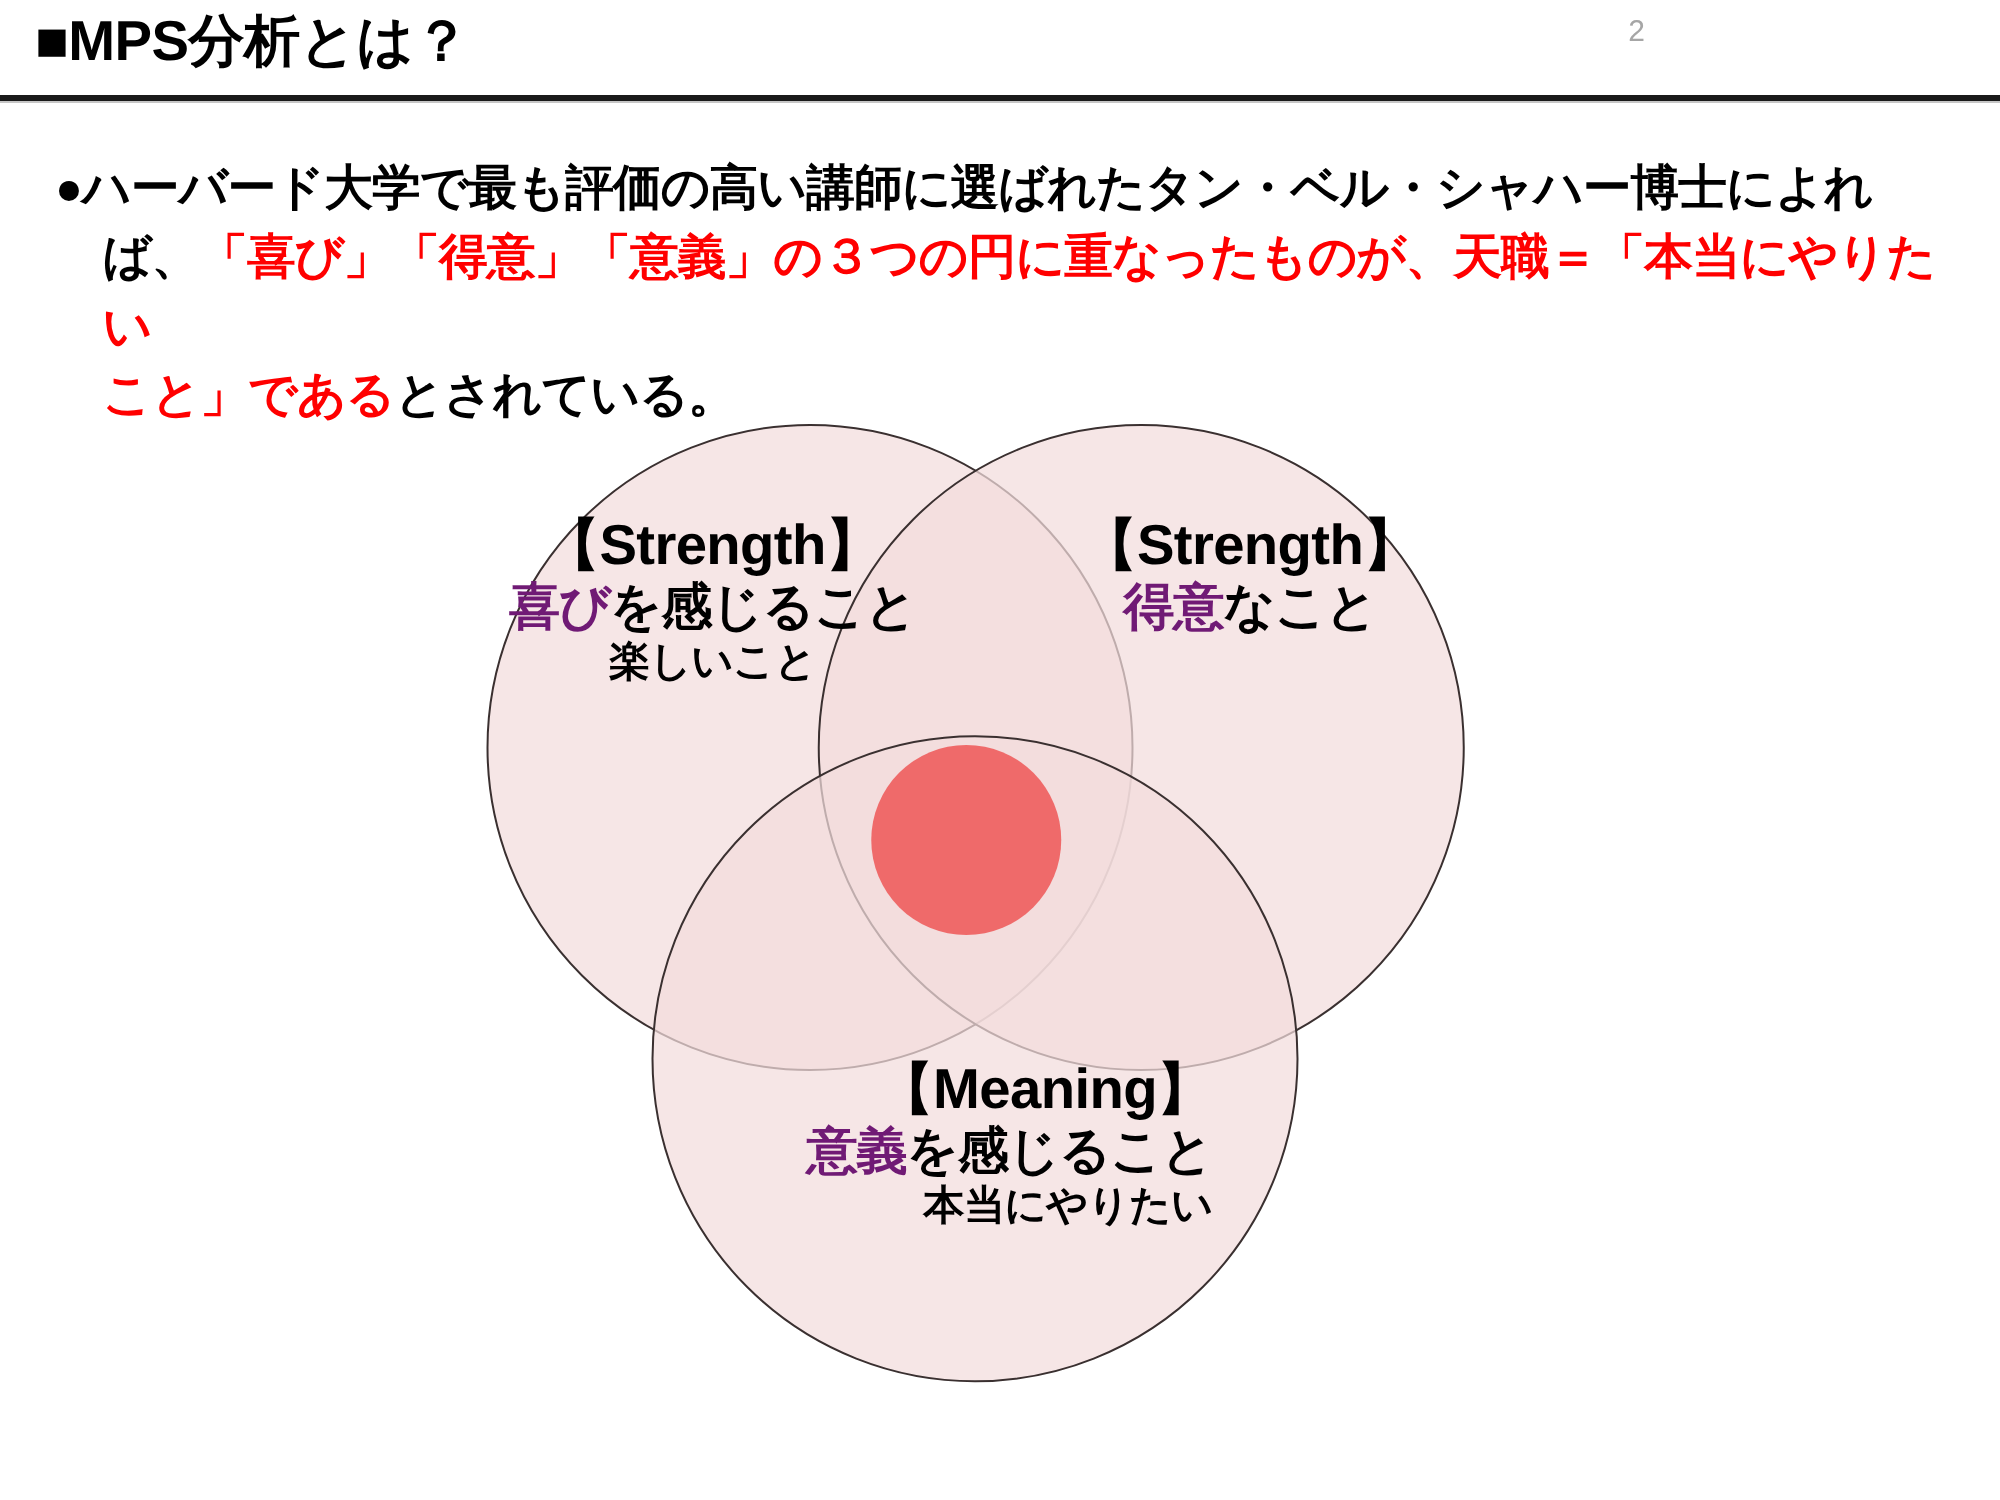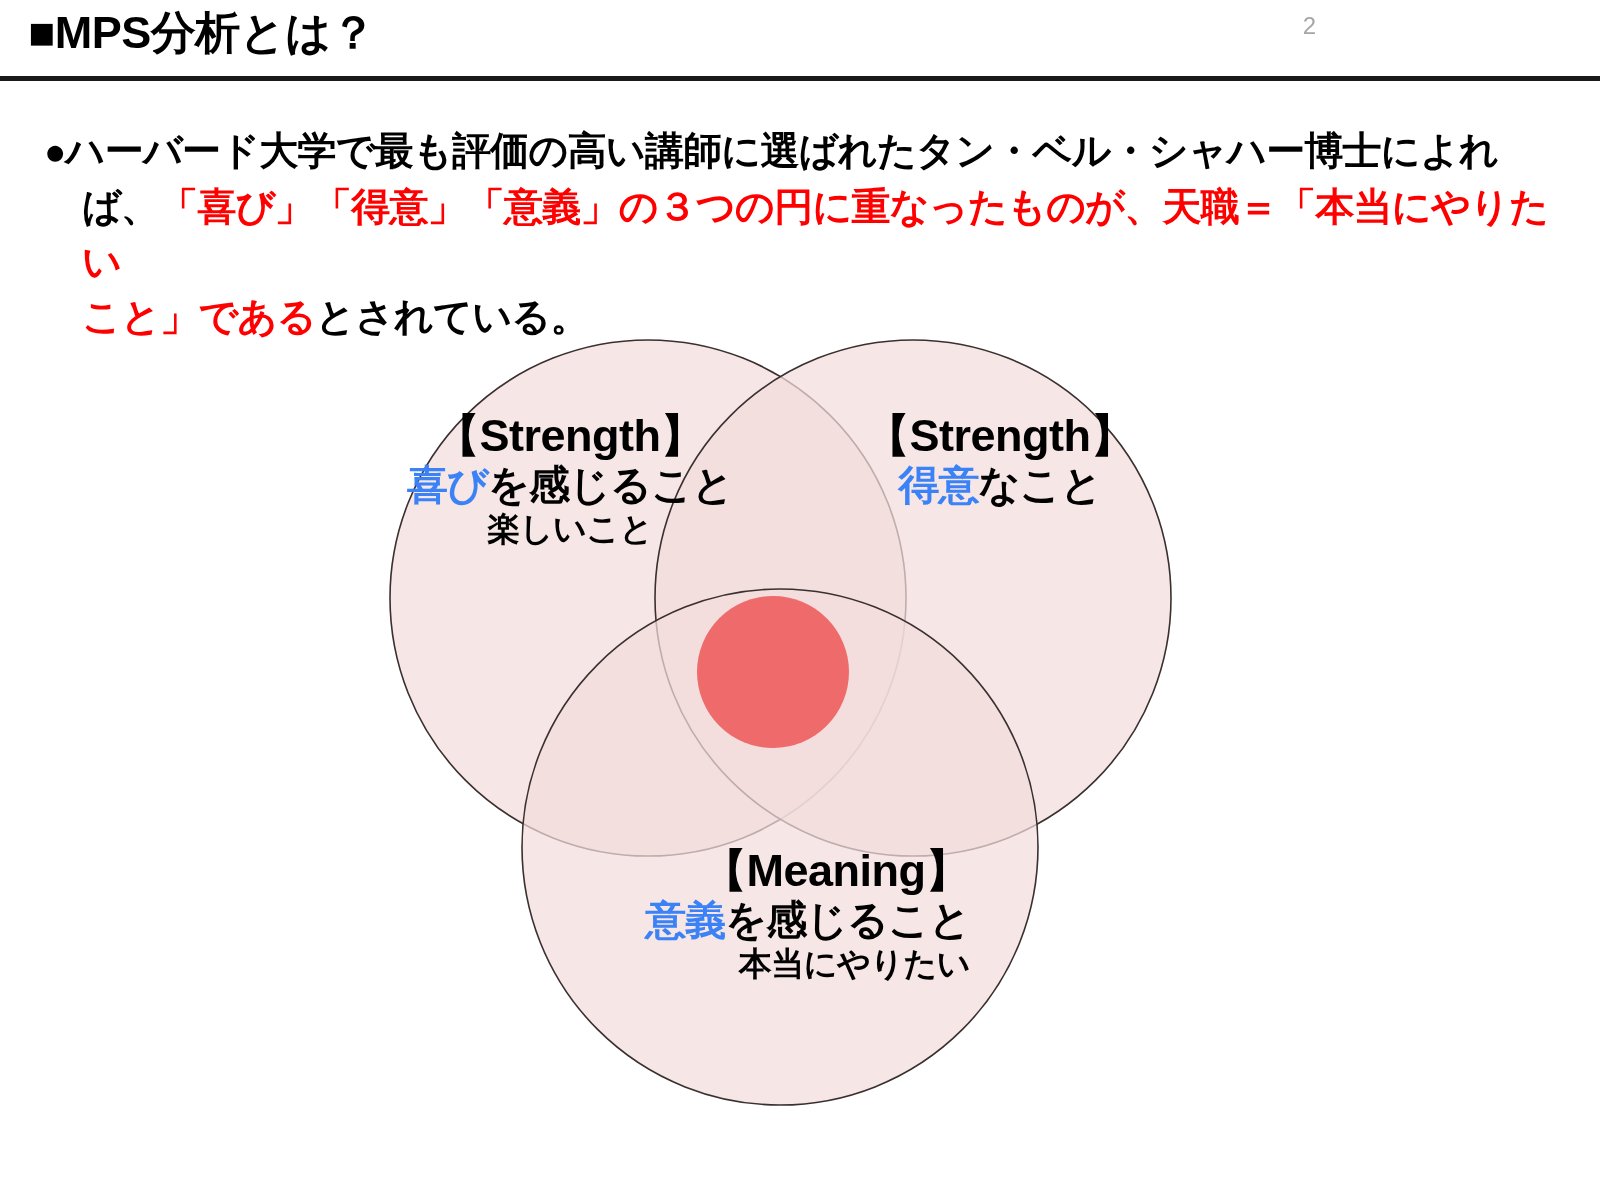--- a/index.html
+++ b/index.html
@@ -118,21 +118,21 @@
     font-weight: 700;
     letter-spacing: -1px;
   }
   .venn-label .line-sub {
     display: block;
     font-size: 33px;
     font-weight: 700;
     letter-spacing: -0.5px;
   }
   .venn-label .hl {
-    color: #3b82f6;
+    color: #701a75;
   }
 
   #label-pleasure {
     left: 30px;
     top: 110px;
     width: 360px;
   }
   #label-strength {
     left: 460px;
     top: 110px;

